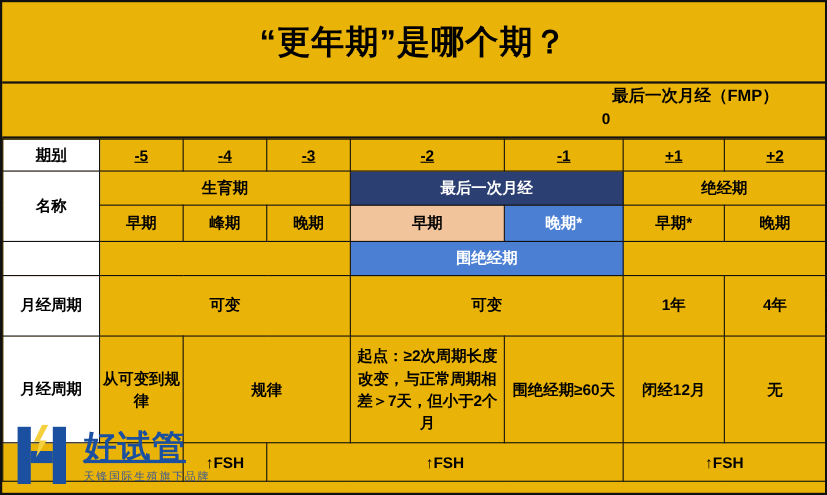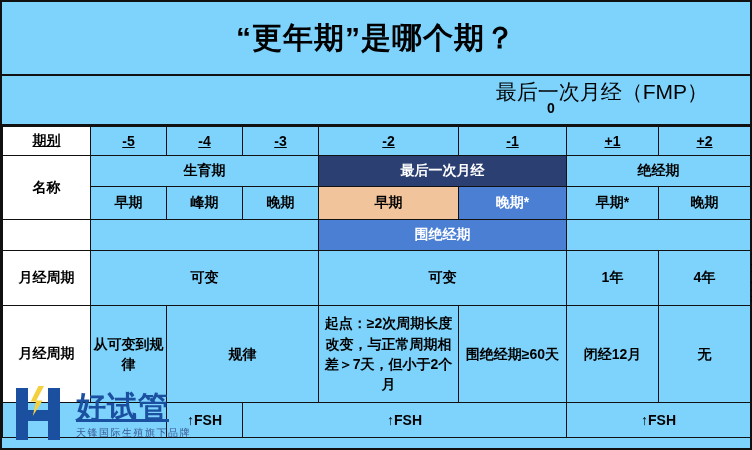--- a/index.html
+++ b/index.html
@@ -14,21 +14,21 @@
     color: #000000;
     position: relative;
     overflow: hidden;
   }
   .page {
     position: relative;
     width: 752px;
     height: 450px;
     box-sizing: border-box;
     border: 2px solid #111111;
-    background: #7dd3fc;
+    background: #eab308;
   }
   
   .title-band {
     height: 72px;
     border-bottom: 2px solid #111111;
     display: flex;
     align-items: center;
     justify-content: center;
   }
   .title-text {
@@ -39,22 +39,22 @@
   
   .fmp-band {
     height: 48px;
     border-bottom: 2px solid #111111;
     position: relative;
   }
   .fmp-label {
     position: absolute;
     right: 42px;
     top: 2px;
-    font-size: 21px;
-    font-weight: normal;
+    font-size: 15px;
+    font-weight: bold;
   }
   .fmp-zero {
     position: absolute;
     left: 545px;
     top: 24px;
     font-size: 14px;
     font-weight: bold;
   }
   
   table.grid {

